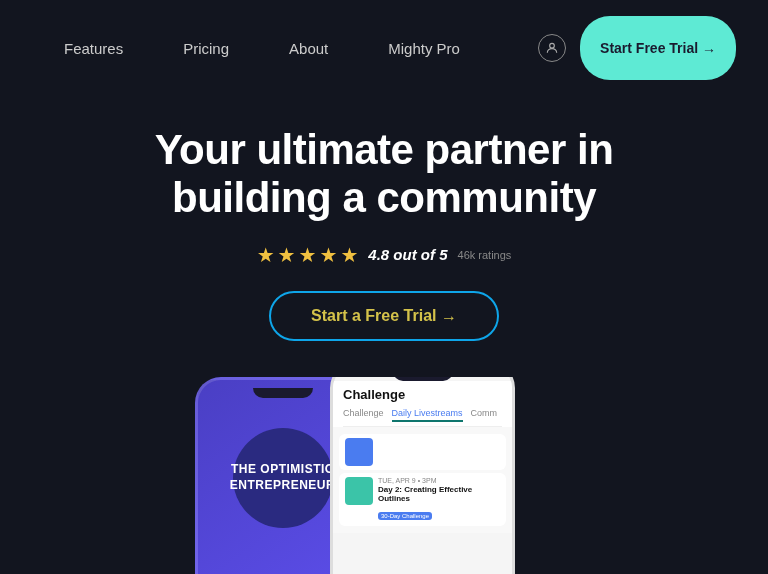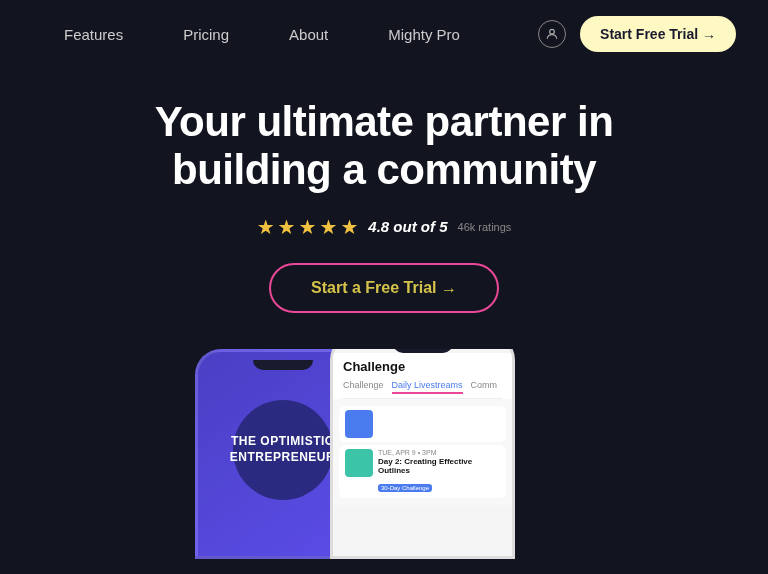--- a/index.html
+++ b/index.html
@@ -55,25 +55,25 @@
       height: 28px;
       border-radius: 50%;
       border: 1.5px solid #888;
       display: flex;
       align-items: center;
       justify-content: center;
       cursor: pointer;
     }
 
     .cta-button-nav {
-      background-color: #fef9c3;
+      background-color: #5eead4;
       color: #1a1a2e;
       font-size: 14px;
       font-weight: 700;
-      padding: 10px 20px;
+      padding: 24px 20px;
       border-radius: 30px;
       border: none;
       cursor: pointer;
       display: flex;
       align-items: center;
       gap: 6px;
       white-space: nowrap;
     }
 
     
@@ -131,21 +131,21 @@
       color: #888;
     }
 
     .cta-button-hero {
       background-color: transparent;
       color: #d4c24a;
       font-size: 16px;
       font-weight: 600;
       padding: 14px 40px;
       border-radius: 30px;
-      border: 2px solid #ec4899;
+      border: 2px solid #0ea5e9;
       cursor: pointer;
       display: inline-flex;
       align-items: center;
       gap: 8px;
       margin-bottom: 36px;
     }
 
     
     .phones-container {
       position: relative;
@@ -241,21 +241,21 @@
 
     .phone-tab {
       font-size: 9px;
       color: #888;
       padding: 2px 0;
       cursor: pointer;
     }
 
     .phone-tab.active {
       color: #4a7cf0;
-      border-bottom: 2px solid #ec4899;
+      border-bottom: 2px solid #0f766e;
     }
 
     .phone-right-content {
       background: #f8f8f8;
       padding: 4px 0;
     }
 
     .event-item {
       background: #ffffff;
       margin: 3px 6px;

